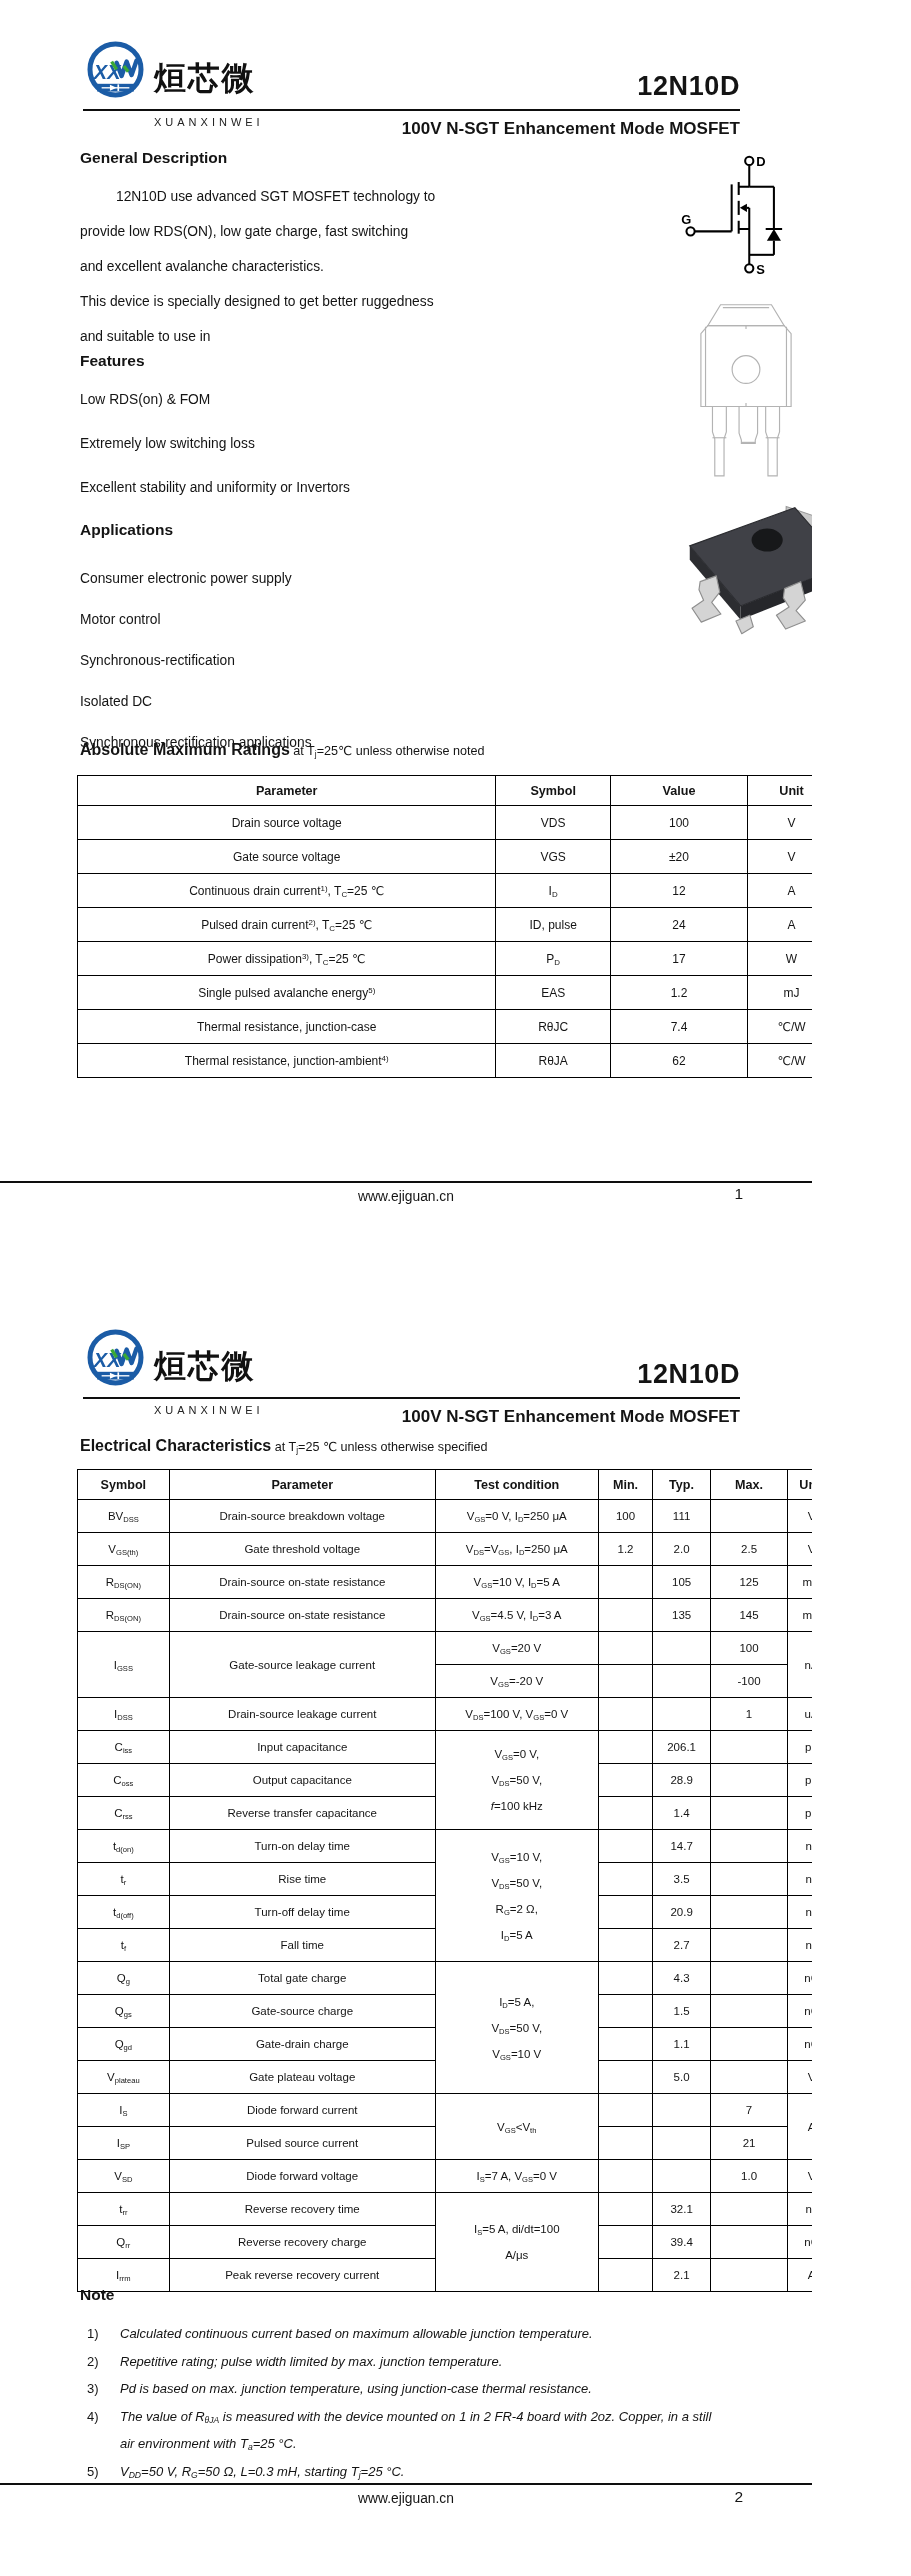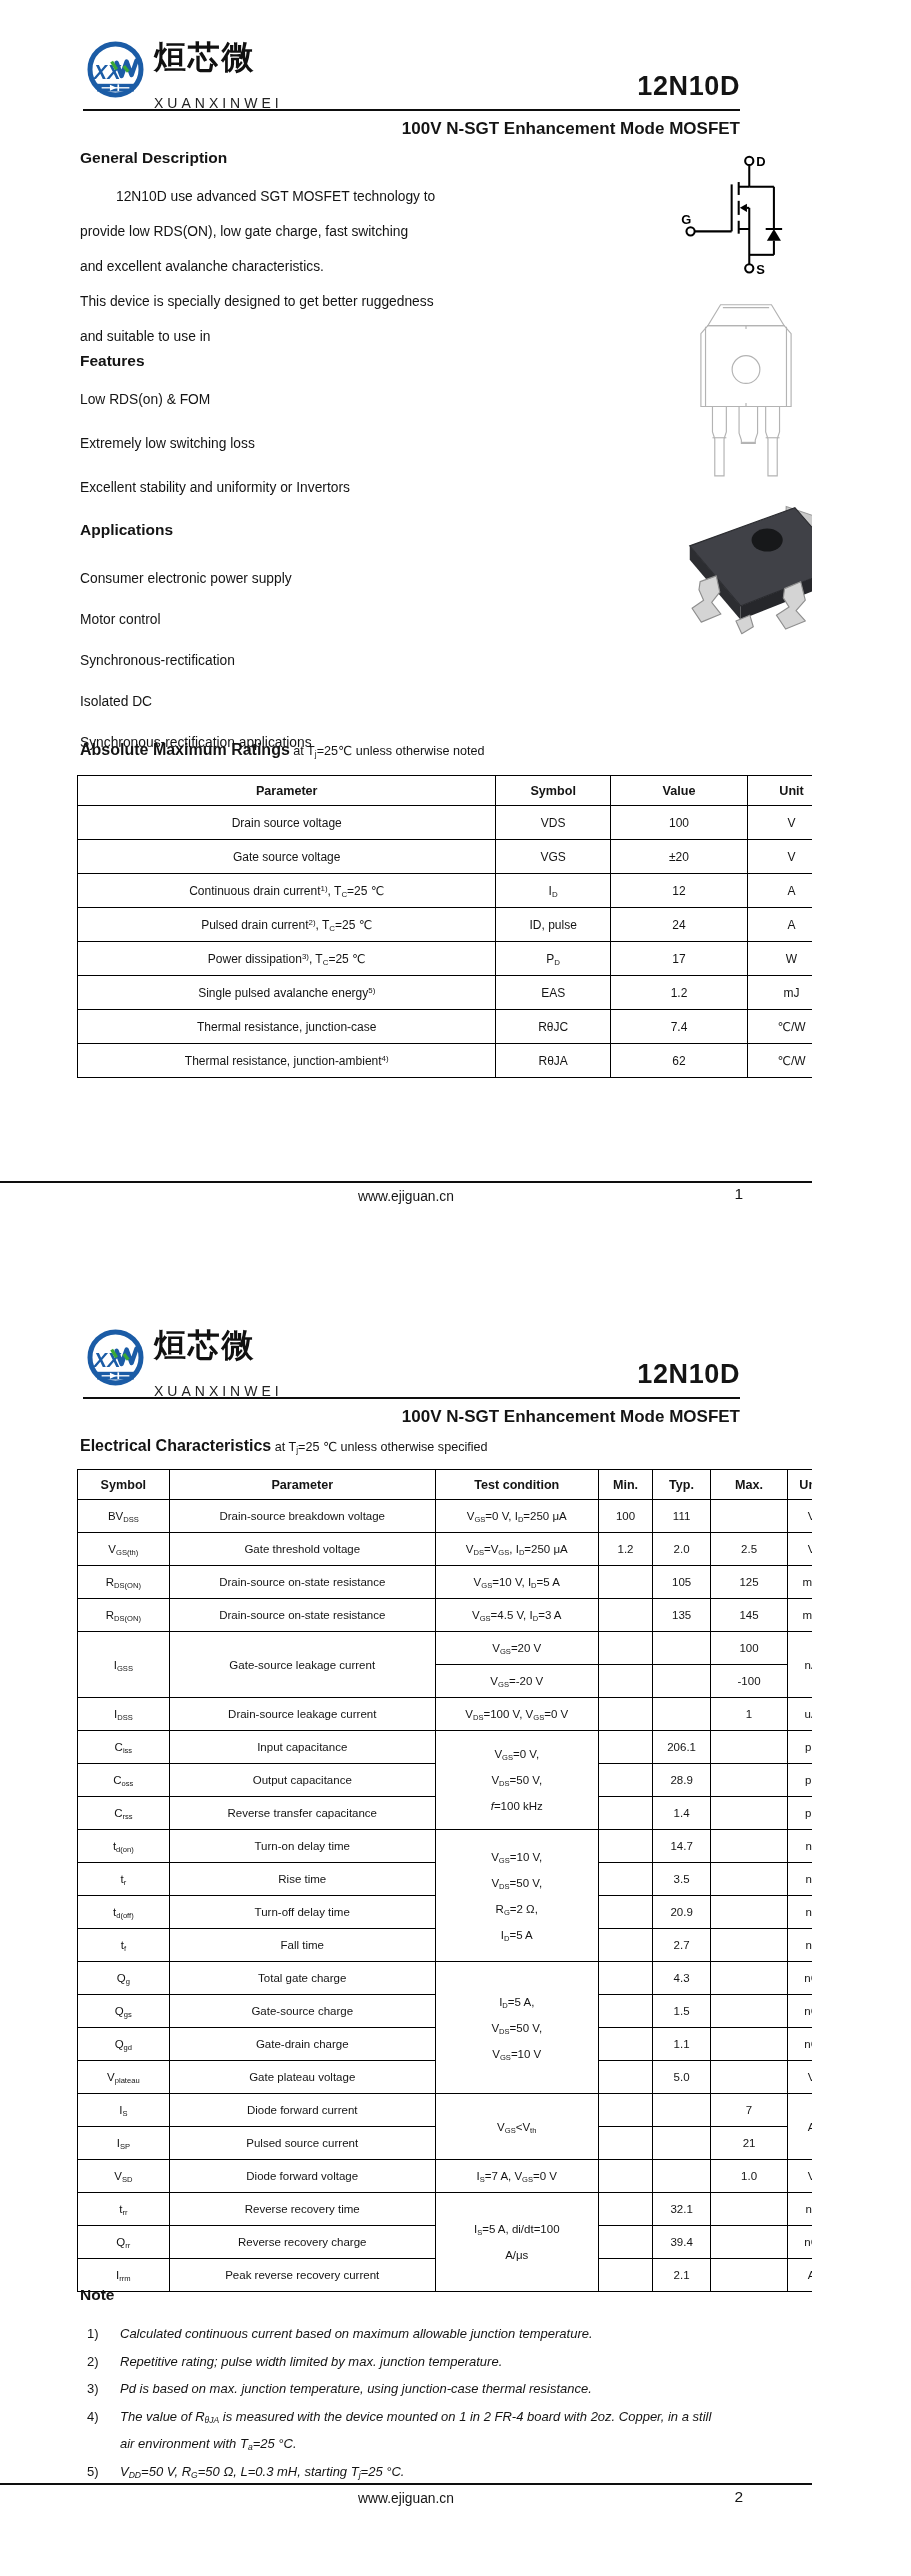--- a/index.html
+++ b/index.html
@@ -5,22 +5,22 @@
   html,body{margin:0;padding:0;background:#ffffff;}
   body{width:911px;font-family:"Liberation Sans","DejaVu Sans",sans-serif;color:#141414;}
   .page{position:relative;width:784px;height:1288px;background:#fff;overflow:hidden;padding-left:28px;}
   sub{font-size:66%;vertical-align:-0.25em;line-height:0;}
   sup{font-size:66%;vertical-align:0.5em;line-height:0;}
 
   
   .hdr-logo{position:absolute;left:85px;top:36px;display:flex;align-items:flex-start;}
   .logo-svg{width:61px;height:69px;}
   .brand{margin-left:8px;}
-  .brand-zh{font-size:32px;font-weight:bold;letter-spacing:1.7px;margin-top:0;color:#111;}
-  .brand-en{font-size:14px;letter-spacing:4px;margin-top:15px;color:#222;}
+  .brand-zh{font-size:32px;font-weight:bold;letter-spacing:1.7px;margin-top:21px;color:#111;}
+  .brand-en{font-size:11px;letter-spacing:4px;margin-top:15px;color:#222;}
   .partno{position:absolute;right:72px;top:71px;font-size:27px;font-weight:bold;letter-spacing:0.6px;}
   .rule{position:absolute;left:83px;right:72px;top:109px;height:2.3px;background:#0e0e0e;}
   .subtitle{position:absolute;right:72px;top:119px;font-size:17px;font-weight:bold;}
 
   
   .sec-h{position:absolute;left:80px;font-size:15.5px;font-weight:bold;margin:0;}
   .gd-para{position:absolute;left:80px;top:189px;width:442px;font-size:13.8px;}
   .gd-line{height:35px;}
   .gd-line:first-child{text-indent:36px;}
   .feat-list{position:absolute;left:80px;top:392px;width:442px;font-size:13.8px;}

